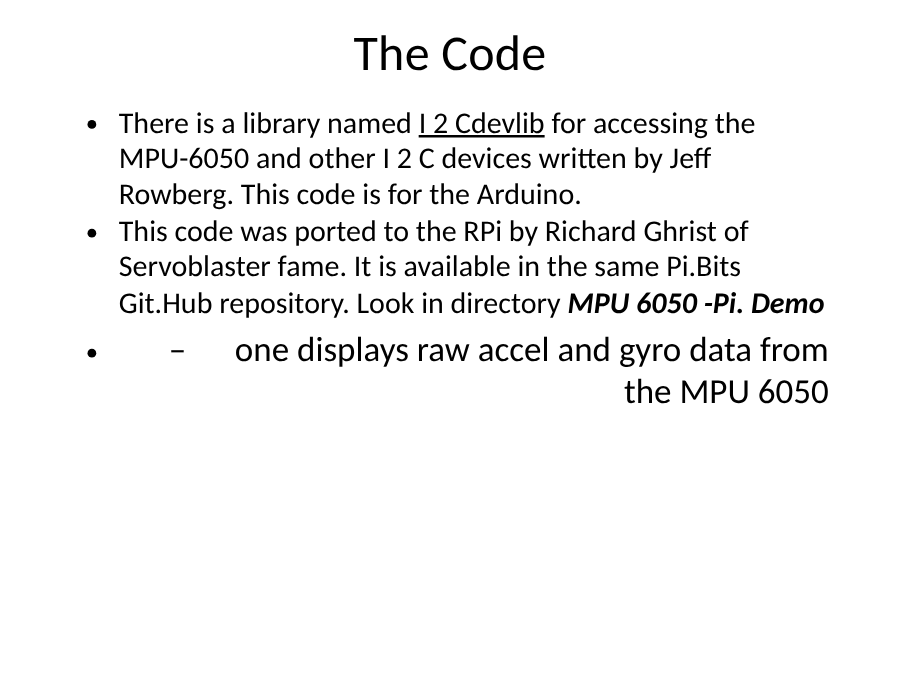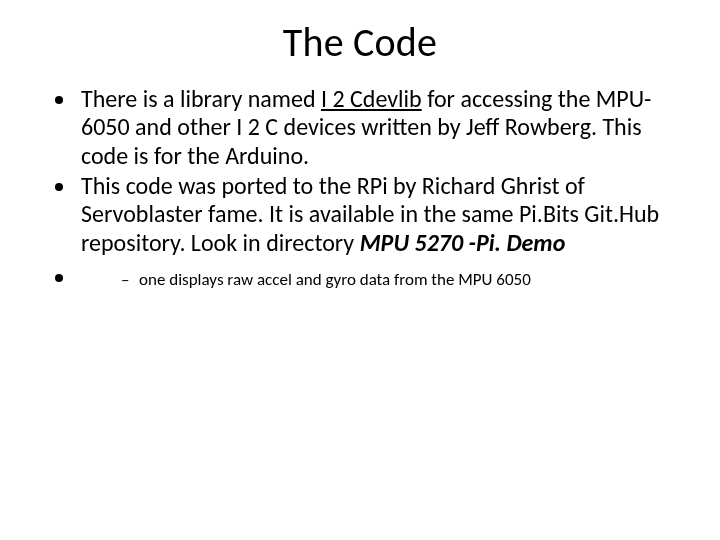--- a/index.html
+++ b/index.html
@@ -18,35 +18,36 @@
     padding: 18px 40px 20px 40px;
   }
   .title {
     text-align: center;
     font-size: 40px;
     font-weight: 400;
     margin: 0 0 18px 0;
     letter-spacing: 0.2px;
   }
   ul.level1 {
-    margin: 3px;
+    margin: 17px;
     padding-left: 34px;
     font-size: 24px;
     line-height: 1.18;
   }
   ul.level1 > li {
     margin: 0 0 2px 0;
     padding-left: 4px;
   }
   ul.level2 {
     margin: 6px 0 0 0;
     padding-left: 40px;
-    font-size: 17px;
+    font-size: 28px;
     line-height: 1.18;
     list-style: none;
+    text-align: right;
   }
   ul.level2 > li {
     position: relative;
     margin: 0 0 2px 0;
     padding-left: 18px;
   }
   ul.level2 > li::before {
     content: "–";
     position: absolute;
     left: 0;
@@ -59,21 +60,21 @@
 <body>
 
 <div class="slide">
   <h1 class="title">The Code</h1>
 
   <ul class="level1">
     <li>
       <span>There is a library named </span><span class="u">I 2 Cdevlib</span><span> for accessing the MPU-6050 and other I 2 C devices written by Jeff Rowberg. This code is for the Arduino.</span>
     </li>
     <li>
-      <span>This code was ported to the RPi by Richard Ghrist of Servoblaster fame. It is available in the same Pi.Bits Git.Hub repository.  Look in directory </span><span class="bi">MPU 5270 -Pi. Demo</span><span></span>
+      <span>This code was ported to the RPi by Richard Ghrist of Servoblaster fame. It is available in the same Pi.Bits Git.Hub repository.  Look in directory </span><span class="bi">MPU 6050 -Pi. Demo</span><span></span>
     </li>
     <li>
       <ul class="level2">
         <li><span>one displays raw accel and gyro data from the MPU 6050</span></li>
       </ul>
     </li>
   </ul>
 </div>
 
 </body></html>

